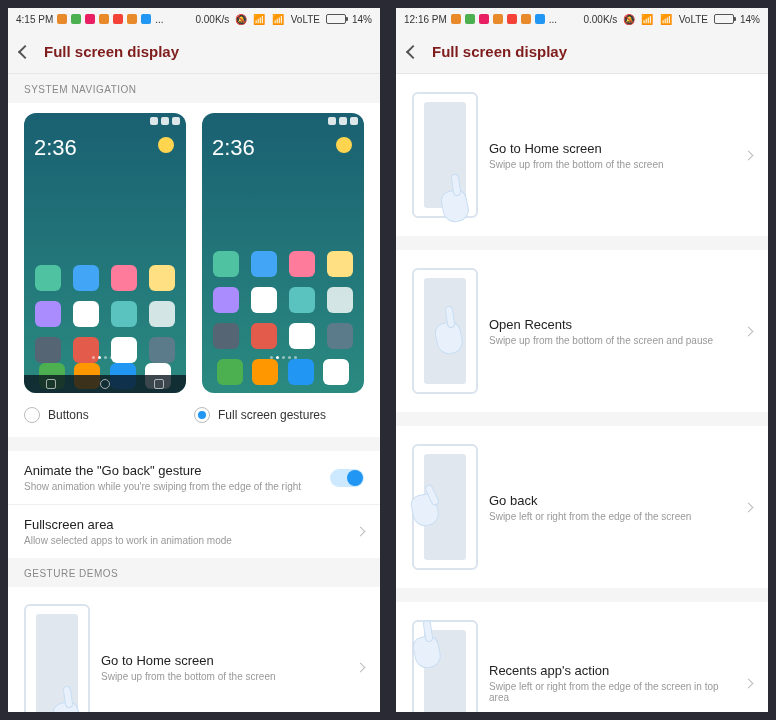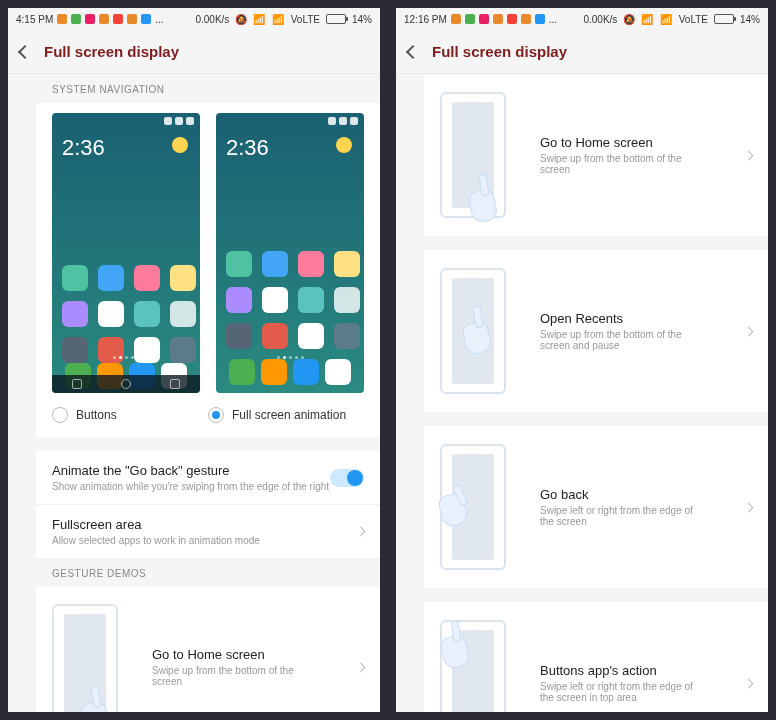--- a/index.html
+++ b/index.html
@@ -54,35 +54,35 @@
     border-bottom:1px solid #e6e6e6;
     background:#f5f5f5;
   }
   .back-icon {
     width: 10px; height:10px;
     border-left:2px solid #555; border-bottom:2px solid #555;
     transform: rotate(45deg);
     margin-right: 14px;
   }
   .header-title { font-size:15px; font-weight:600; color:#7f1d1d; }
-  .scroll { flex:1; overflow:hidden;margin-left:28px; }
+  .scroll { flex:1; overflow:hidden; }
   .section-label {
     font-size:10px; color:#888; letter-spacing:0.5px;
     padding: 10px 16px 8px;
     text-transform:uppercase;
   }
   .card { background:#fff; }
   
   .preview-row {
     display:flex; gap:16px; padding: 10px 16px 6px; background:#fff;
   }
   .preview {
     flex:1;
     background: linear-gradient(180deg,#1a6072 0%,#2a8a80 100%);
-    border-radius:4px;
+    border-radius:12px;
     height: 280px;
     position:relative;
     overflow:hidden;
     color:#fff;
   }
   .preview .psb { display:flex; justify-content:flex-end; gap:3px; padding:4px 6px; }
   .preview .psb span { width:8px; height:8px; border-radius:2px; background:rgba(255,255,255,.85);}
   .preview .clock { font-size:22px; font-weight:300; padding: 6px 0 0 10px; }
   .preview .weather { position:absolute; top:24px; right:12px; width:16px; height:16px; border-radius:50%; background:#ffd54f; }
   .preview .grid {
@@ -127,21 +127,21 @@
     width:7px; height:7px; border-top:1.5px solid #bbb; border-right:1.5px solid #bbb;
     transform:rotate(45deg); margin-left:10px; flex-shrink:0;
   }
   .toggle {
     width:34px; height:18px; border-radius:10px; background:#cde9ff; position:relative; flex-shrink:0;
   }
   .toggle .knob { position:absolute; right:1px; top:1px; width:16px; height:16px; border-radius:50%; background:#2196f3; }
   .gap { height:14px; }
   
   .demo-item {
-    background:#fff; display:flex; align-items:center; padding:16px; gap:34px;
+    background:#fff; display:flex; align-items:center; padding:16px; gap:11px;
     border-top:1px solid #f0f0f0; min-height: 160px;
   }
   .demo-item.first { border-top:none; }
   .demo-thumb {
     width:66px; height:126px; border:2px solid #dbe3ee; border-radius:6px;
     position:relative; background:#fff; flex-shrink:0;
   }
   .demo-thumb .body { position:absolute; top:8px; left:10px; right:10px; bottom:8px; background:#e1e7ef; border-radius:3px; }
   .hand {
     position:absolute; width:34px; height:40px;
@@ -272,21 +272,21 @@
           </div>
         </div>
       </div>
       <div class="radio-row">
         <label class="radio-item">
           <span class="radio"></span>
           <span>Buttons</span>
         </label>
         <label class="radio-item">
           <span class="radio selected"></span>
-          <span>Full screen animation</span>
+          <span>Full screen gestures</span>
         </label>
       </div>
     </div>
 
     <div class="gap"></div>
 
     <div class="card">
       <div class="list-item first">
         <div class="txt">
           <div class="li-title">Animate the "Go back" gesture</div>
@@ -410,20 +410,20 @@
 
       <div class="demo-item first demo-trigger">
         <div class="demo-thumb">
           <div class="body"></div>
           <div class="hand">
               <div class="palm"></div>
               <div class="finger"></div>
             </div>
         </div>
         <div class="txt">
-          <div class="li-title">Buttons app's action</div>
+          <div class="li-title">Recents app's action</div>
           <div class="li-sub">Swipe left or right from the edge of the screen in top area</div>
         </div>
         <div class="chev"></div>
       </div>
     </div>
   </div>
 </div>
 
 </body></html>

